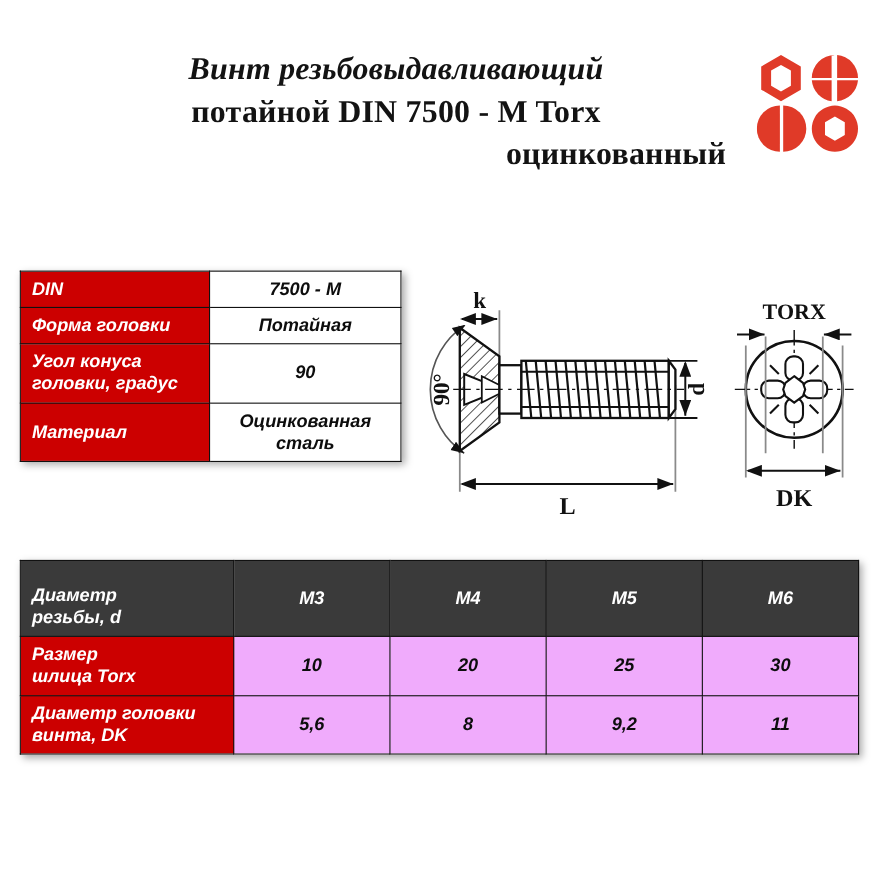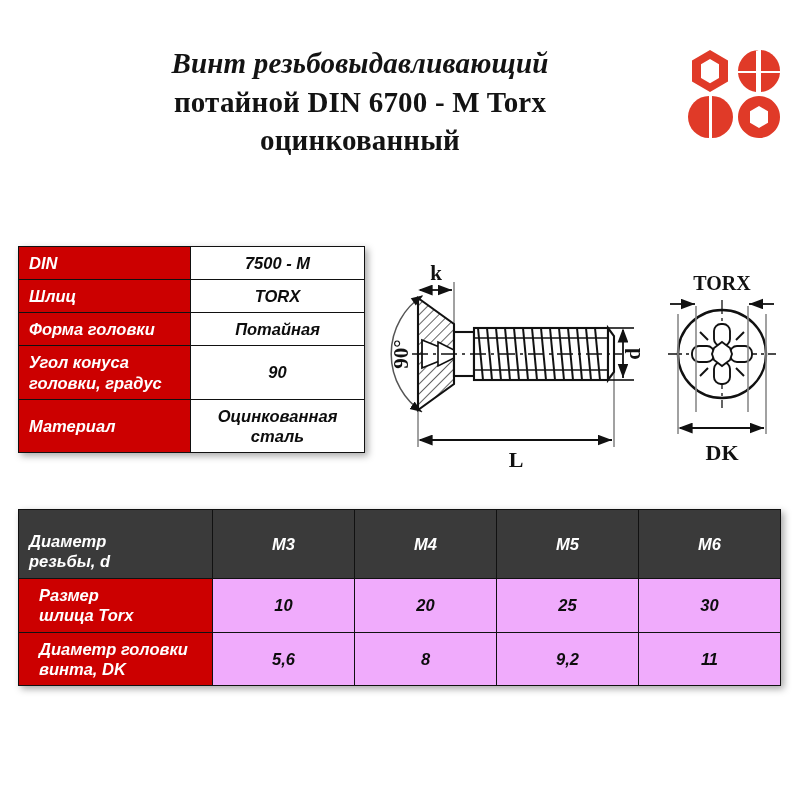--- a/index.html
+++ b/index.html
@@ -20,21 +20,21 @@
     font-family: "Liberation Serif", serif;
     font-weight: bold;
     font-style: italic;
     font-size: 29px;
     line-height: 1.33;
     color: #131313;
     letter-spacing: 0.2px;
   }
   .title-line { display: block; white-space: nowrap; }
   .title-line.l2 { font-style: normal; }
-  .title-line.l3 { font-style: normal; }
+  .title-line.l3 { font-style: normal; text-align: right; }
 
   
   .logo {
     position: absolute;
     left: 688px; top: 46px;
     width: 96px; height: 96px;
   }
   .logo svg { display: block; }
 
   
@@ -85,21 +85,21 @@
   }
   #dim-table td.hdr-val {
     background: #3A3A3A;
     color: #ffffff;
     text-align: center;
     padding: 7px 4px;
   }
   #dim-table td.lbl {
     background: #CC0000;
     color: #ffffff;
-    padding: 6px 0 6px 20px;
+    padding: 6px 0 6px 10px;
     text-align: left;
   }
   #dim-table td.val {
     background: #f0abfc;
     color: #0d0d0d;
     text-align: center;
     padding: 6px 14px;
   }
 
   
@@ -110,21 +110,21 @@
   }
   #drawing svg { display: block; }
 </style>
 </head>
 <body>
 
 <div id="page">
 
   <div class="title-block">
     <span class="title-line l1">Винт резьбовыдавливающий</span>
-    <span class="title-line l2">потайной DIN 6700 - M Torx</span>
+    <span class="title-line l2">потайной DIN 7500 - M Torx</span>
     <span class="title-line l3">оцинкованный</span>
   </div>
 
   <div class="logo">
     <svg width="96" height="96" viewBox="0 0 96 96" xmlns="http://www.w3.org/2000/svg">
       <g fill="#E03A28">
 
         <g>
           <path d="M22 4 L40 14.5 L40 35.5 L22 46 L4 35.5 L4 14.5 Z
                    M22 13 L13 18.2 L13 32 L22 37.2 L31 32 L31 18.2 Z" fill-rule="evenodd"></path>
@@ -148,24 +148,20 @@
         </g>
       </g>
     </svg>
   </div>
 
   <table class="tbl" id="spec-table">
     <tbody>
       <tr>
         <td class="lbl">DIN</td>
         <td class="val">7500 - M</td>
-      </tr>
-      <tr>
-        <td class="lbl">Шлиц</td>
-        <td class="val">TORX</td>
       </tr>
       <tr>
         <td class="lbl">Форма головки</td>
         <td class="val">Потайная</td>
       </tr>
       <tr>
         <td class="lbl">Угол конуса<br>головки, градус</td>
         <td class="val">90</td>
       </tr>
       <tr>

